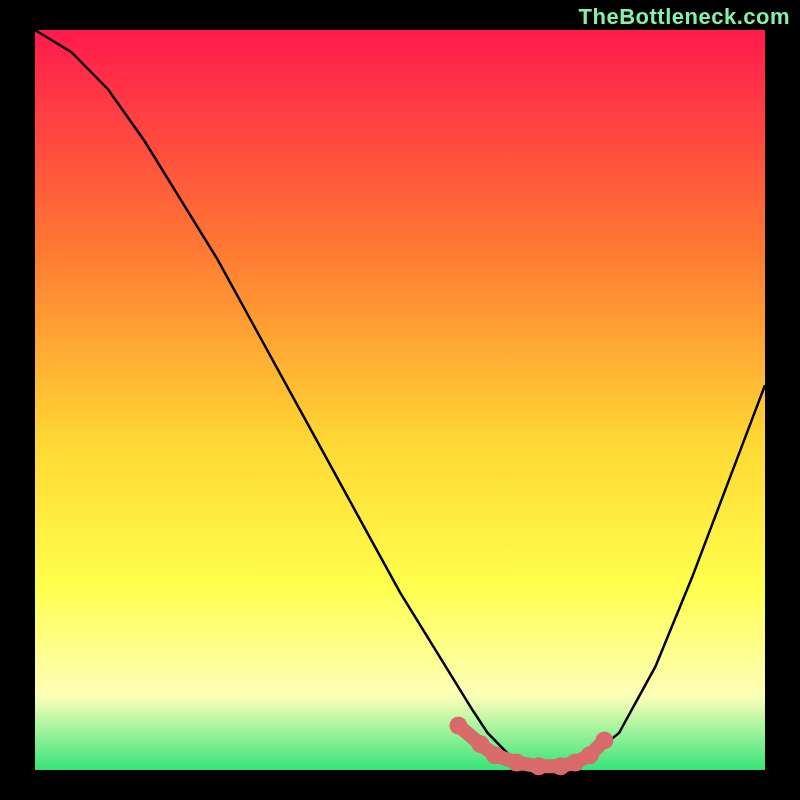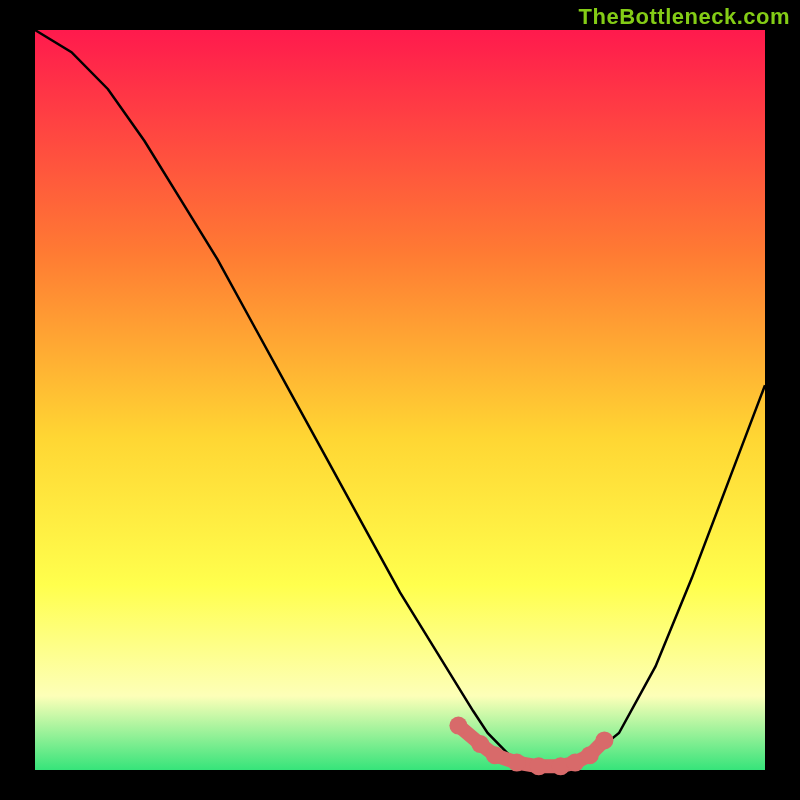--- a/index.html
+++ b/index.html
@@ -15,21 +15,21 @@
     width: 800px;
     height: 800px;
   }
   .watermark {
     position: absolute;
     top: 4px;
     right: 10px;
     font-family: Arial, Helvetica, sans-serif;
     font-size: 22px;
     font-weight: bold;
-    color: #84cc16;
+    color: #86efac;
     letter-spacing: 0.5px;
   }
   svg.plot {
     position: absolute;
     left: 0;
     top: 0;
   }
 </style>
 </head>
 <body>

